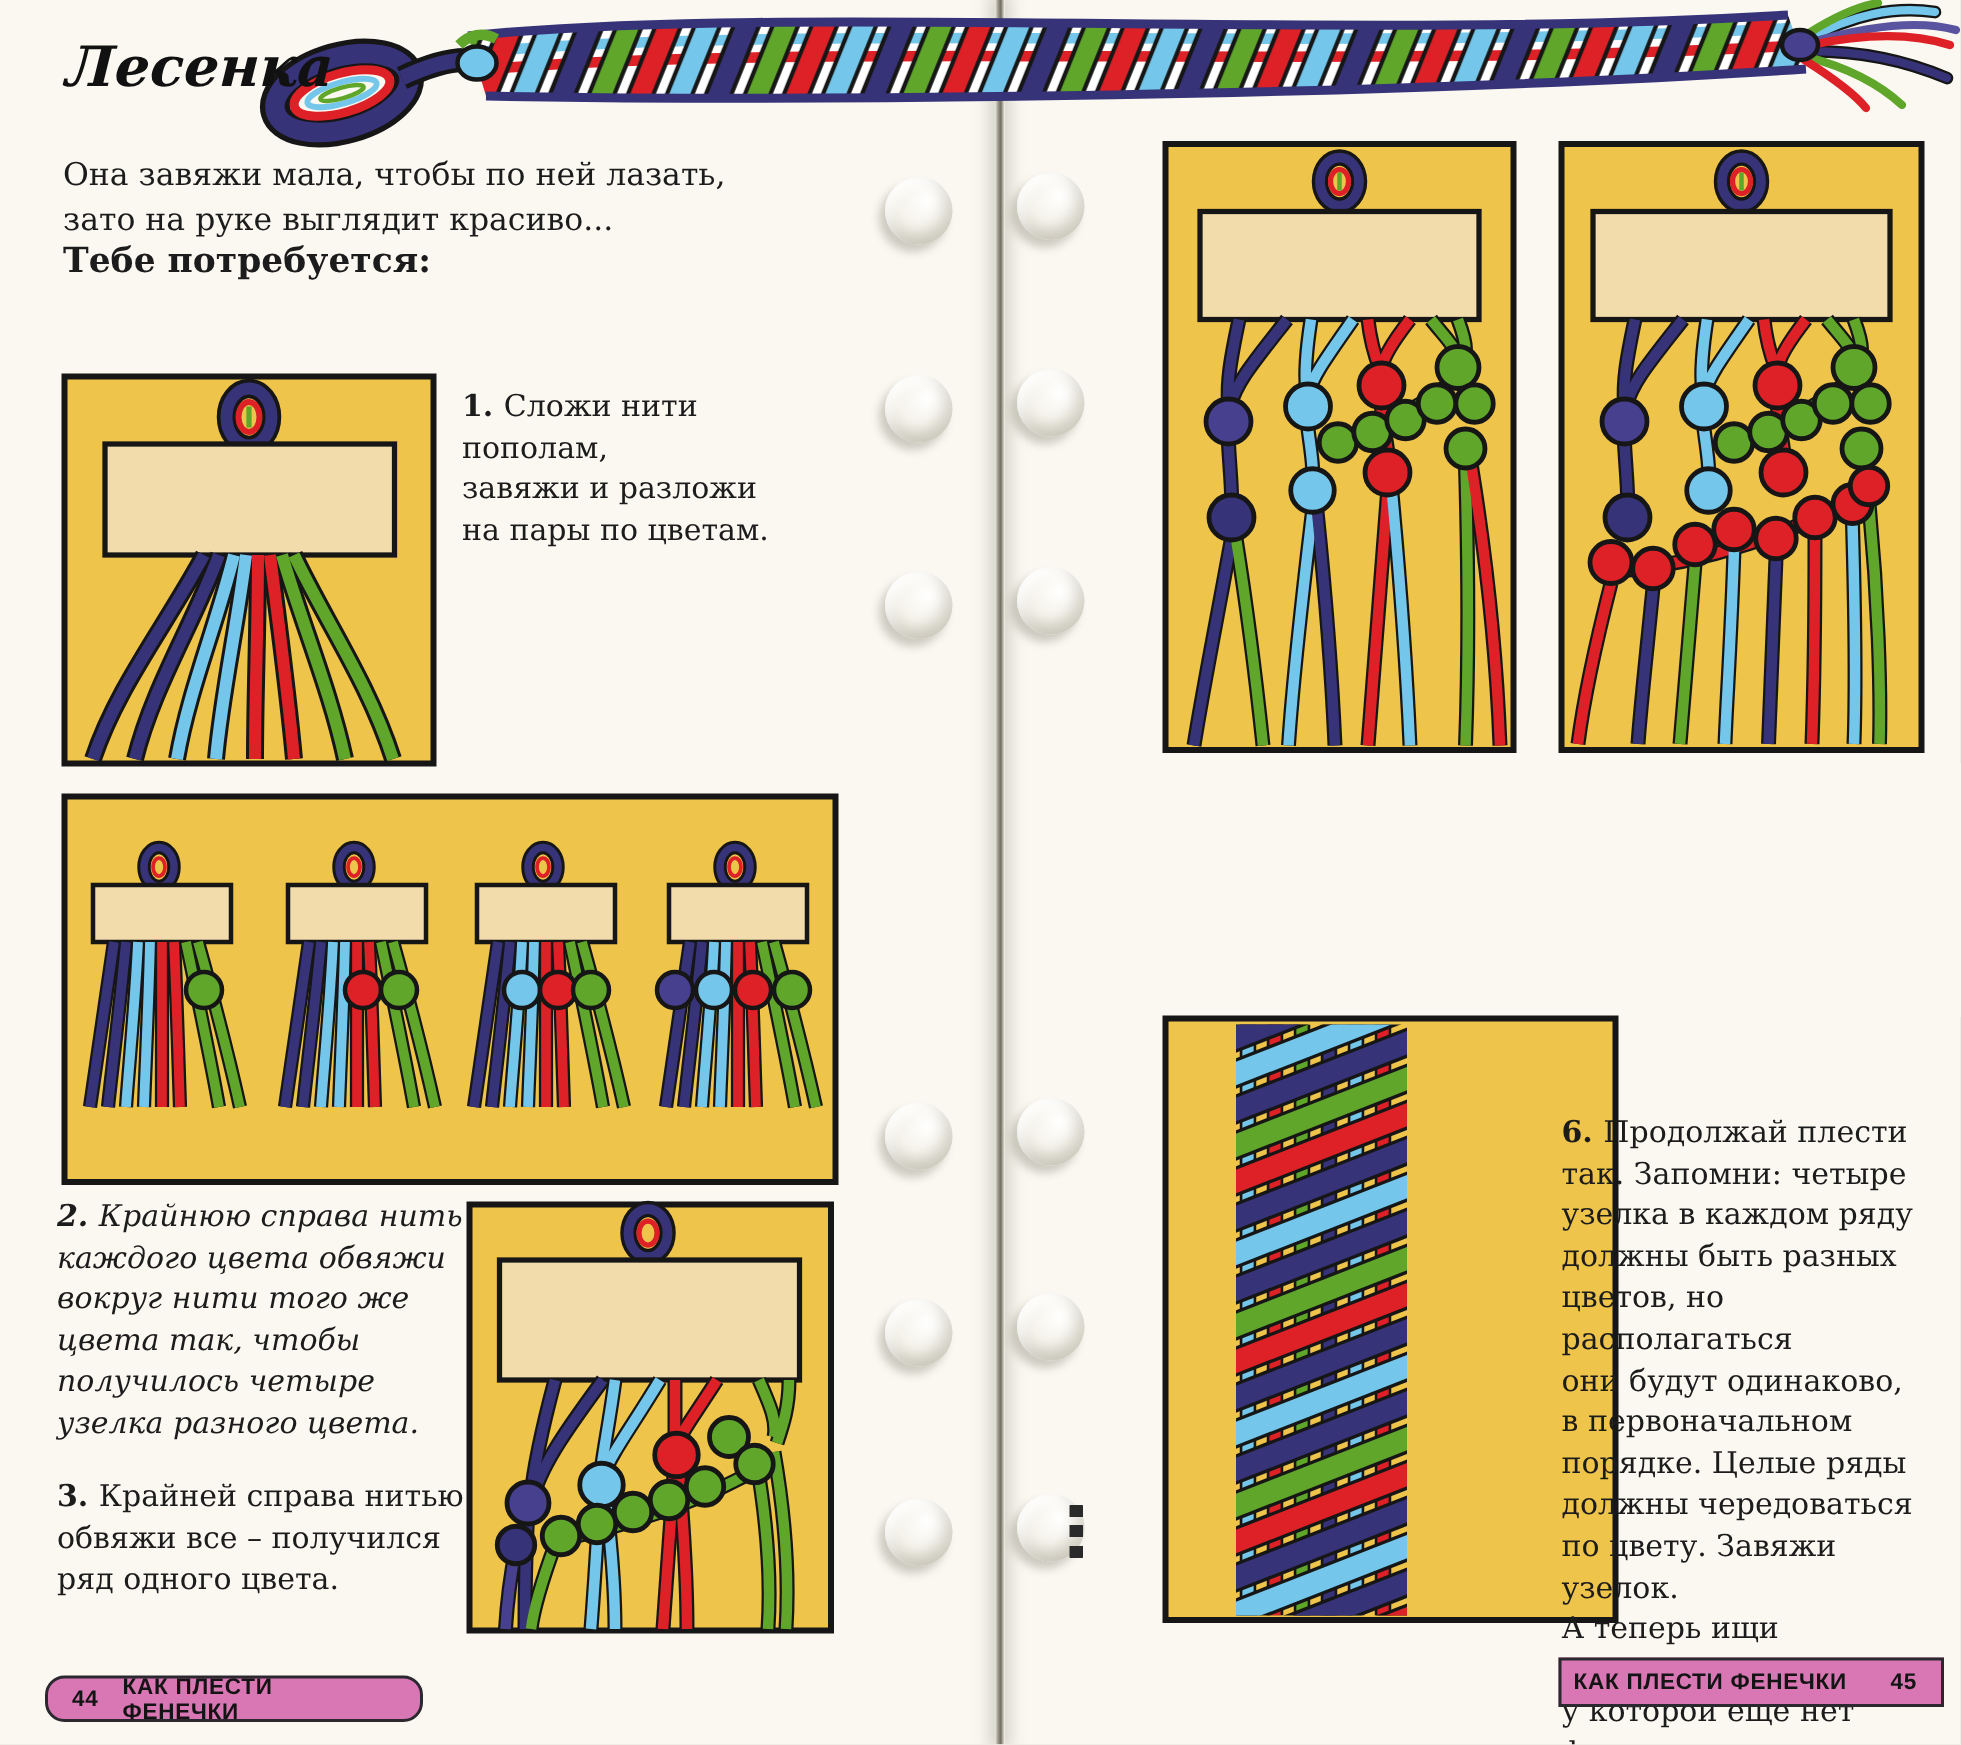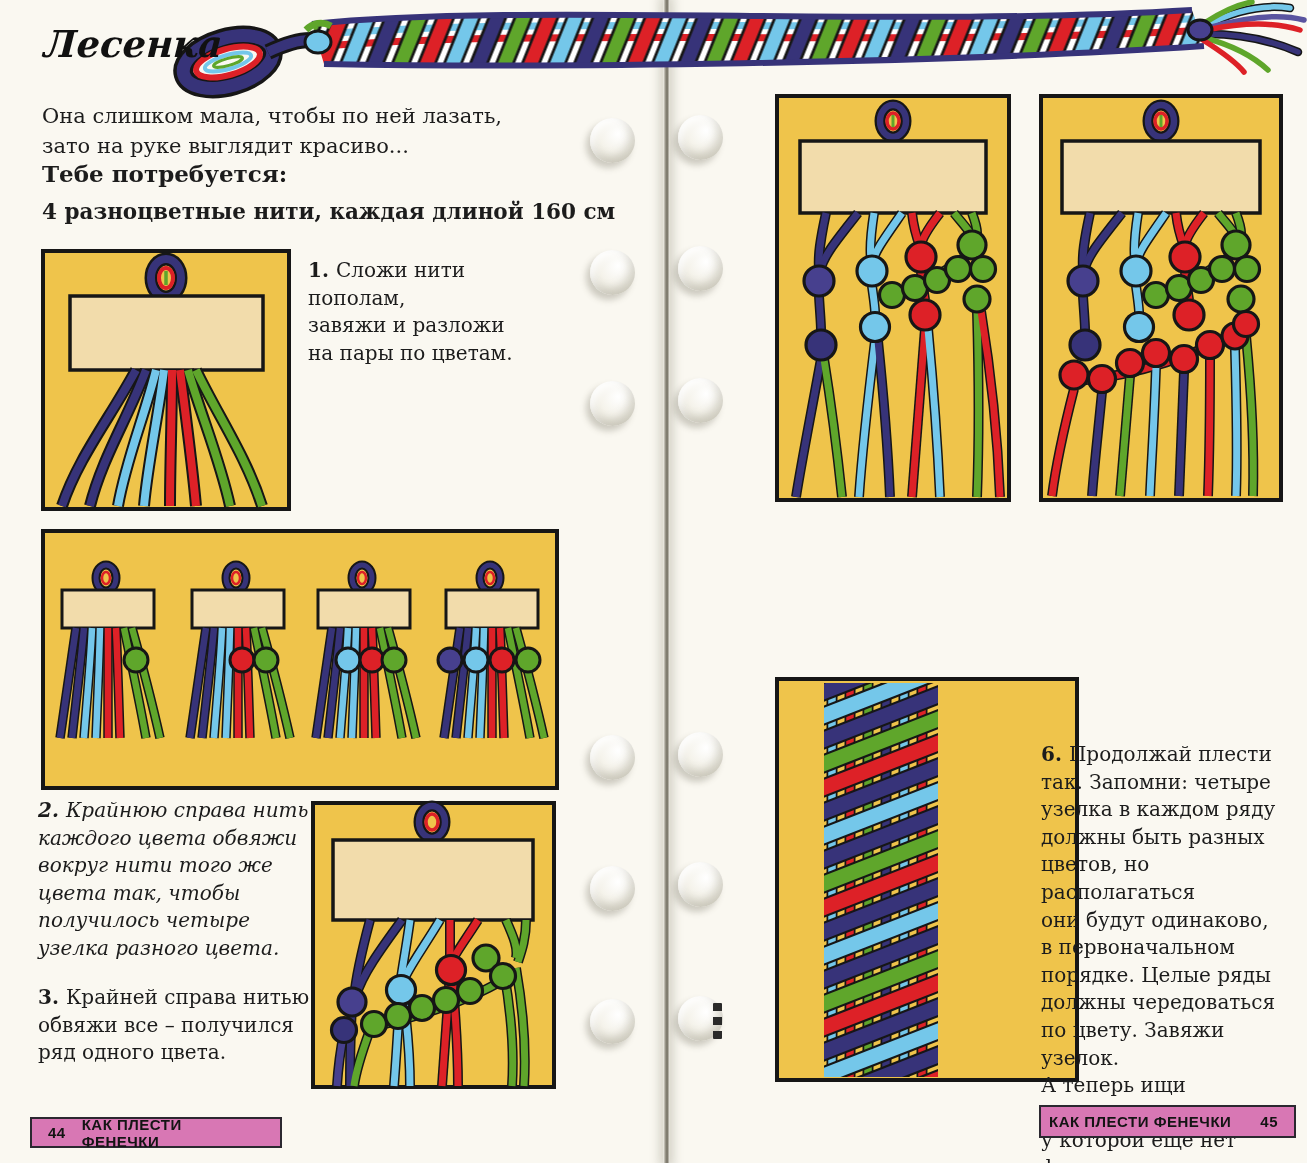--- a/index.html
+++ b/index.html
@@ -28,21 +28,21 @@
                    inset -5px -6px 9px rgba(120,115,95,0.25),
                    inset 4px 5px 7px rgba(255,255,255,0.9);}
   .hole-marks{left:713px;top:1003px;width:9px;height:36px;border-radius:1px;
         background:repeating-linear-gradient(180deg,#2a2a2a 0 8px,transparent 8px 14px);}
 
   .footer{position:absolute;background:#D877B4;border:2.5px solid #2b2830;
           display:flex;align-items:center;box-sizing:border-box;
           font:bold 15px "Liberation Sans",sans-serif;letter-spacing:.5px;color:#141414;}
   .footer .pg{margin:0 16px;}
   .footer .ttl{flex:1;}
-  .f-left{left:30px;top:1117px;width:252px;height:31px;}
+  .f-left{left:30px;top:1117px;width:252px;height:31px;border-radius:13px;}
   .f-right{left:1039px;top:1105px;width:257px;height:33px;}
 </style>
 </head>
 <body>
 
 <div class="page">
 
   <div class="abs spine"></div>
   <div class="hole" style="left:590px;top:118px;"></div>
   <div class="hole" style="left:678px;top:115px;"></div>
@@ -99,24 +99,23 @@
       <path d="M1207,30 C1245,22 1275,22 1300,30" stroke="#DD2127"></path>
       <path d="M1207,34 C1240,34 1270,40 1298,52" stroke="#373379"></path>
       <path d="M1205,38 C1235,46 1255,58 1268,70" stroke="#5FA62B"></path>
       <path d="M1203,40 C1222,52 1236,62 1244,72" stroke="#DD2127"></path>
       <path d="M1206,22 C1225,10 1240,4 1252,2" stroke="#5FA62B"></path>
       <ellipse cx="1200" cy="30" rx="12" ry="10" fill="#47408e" stroke="#161616" stroke-width="3"></ellipse>
     </g>
   </svg>
 
   <div class="abs title">Лесенка</div>
-  <div class="abs intro">Она слишком мала, чтобы по ней лазать,
+  <div class="abs intro">Она завяжи мала, чтобы по ней лазать,
 зато на руке выглядит красиво...</div>
   <div class="abs req-h">Тебе потребуется:</div>
-  <div class="abs req-t">4 разноцветные нити, каждая длиной 160 см</div>
 
   <svg class="illo" style="left:40px;top:248px;" width="252" height="264" viewBox="0 0 252 264">
     <rect x="3" y="3" width="246" height="258" fill="#EFC44B" stroke="#161616" stroke-width="4"></rect>
     <ellipse cx="126" cy="30" rx="15" ry="19" fill="none" stroke="#161616" stroke-width="13"></ellipse>
     <ellipse cx="126" cy="30" rx="15" ry="19" fill="none" stroke="#373379" stroke-width="8"></ellipse>
     <ellipse cx="126" cy="30" rx="7" ry="10" fill="#EFC44B" stroke="#DD2127" stroke-width="4"></ellipse>
     <line x1="126" y1="23" x2="126" y2="37" stroke="#5FA62B" stroke-width="3.5"></line>
     <rect x="30" y="48" width="193" height="74" fill="#F2DCAB" stroke="#161616" stroke-width="3.5"></rect>
     <defs>
       <path id="i1a" d="M96,122 C70,170 38,210 22,258"></path>

